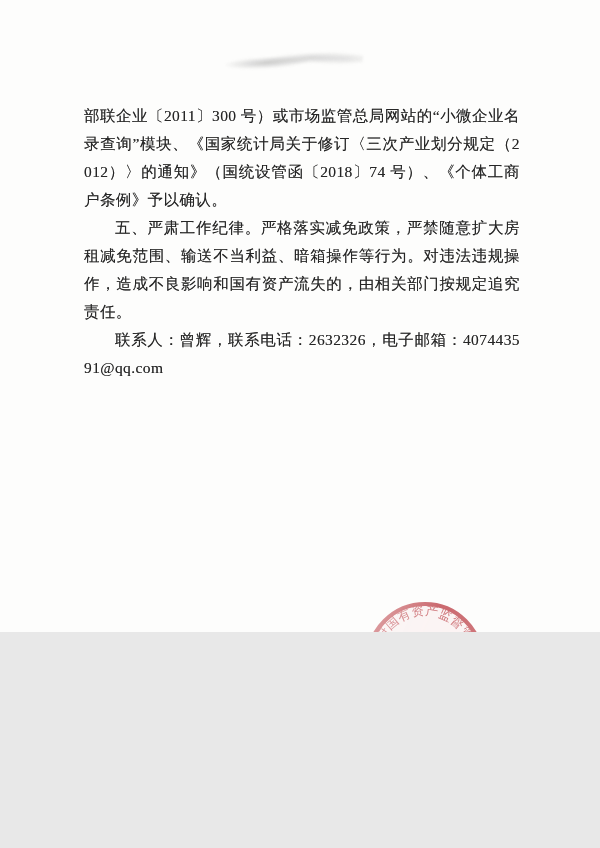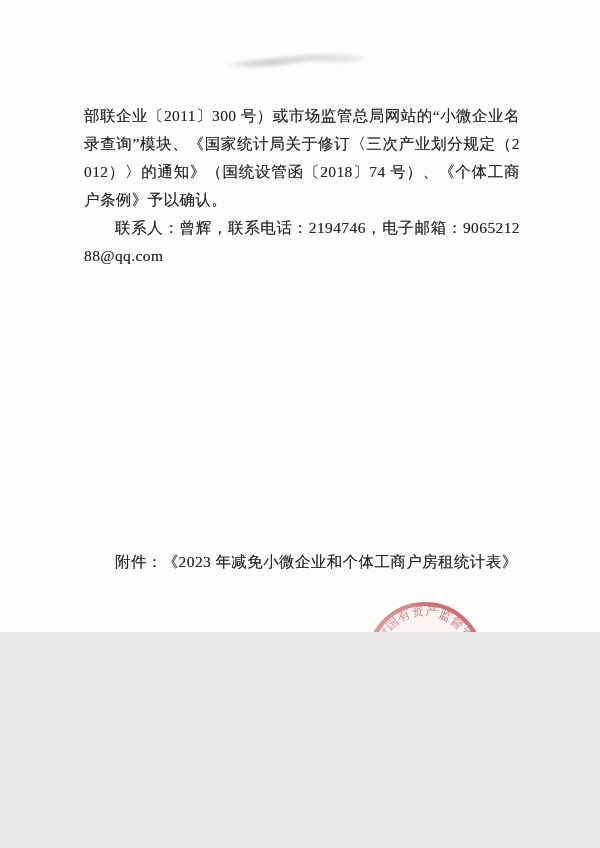--- a/index.html
+++ b/index.html
@@ -95,24 +95,24 @@
 </style>
 </head>
 <body>
 
 <div class="page" style="--ink: #262626; --seal-red: #c24b52; --paper: #fdfdfc;">
 
   <div class="smudge-top"></div>
 
   <div class="doc-body">
     <p>部联企业〔2011〕300 号）或市场监管总局网站的“小微企业名录查询”模块、《国家统计局关于修订〈三次产业划分规定（2012）〉的通知》（国统设管函〔2018〕74 号）、《个体工商户条例》予以确认。</p>
-    <p class="ind">联系人：曾辉，联系电话：2194746，电子邮箱：906521288@qq.com</p>
+    <p class="ind">五、严肃工作纪律。严格落实减免政策，严禁随意扩大房租减免范围、输送不当利益、暗箱操作等行为。对违法违规操作，造成不良影响和国有资产流失的，由相关部门按规定追究责任。</p>
+    <p class="ind">联系人：曾辉，联系电话：2632326，电子邮箱：407443591@qq.com</p>
   </div>
 
-  <p class="attachment">附件：《2023 年减免小微企业和个体工商户房租统计表》</p>
 
   <div class="sign-date">2023 年 3 月 20 日</div>
 
   <svg class="seal" viewBox="0 0 140 140" aria-hidden="true">
     <circle class="ring" cx="70" cy="70" r="57"></circle>
     <path id="sealArc" d="M 34.8 99.6 A 46 46 0 1 1 105.2 99.6" fill="none"></path>
     <text class="ring-text" text-anchor="middle">
       <textPath href="#sealArc" startOffset="50%">市人民政府国有资产监督管理委员会</textPath>
     </text>
     <polygon class="star" points="70,52 73.9,62.7 85.2,63.1 76.3,70 79.4,80.9 70,74.6 60.6,80.9 63.7,70 54.8,63.1 66.1,62.7"></polygon>

